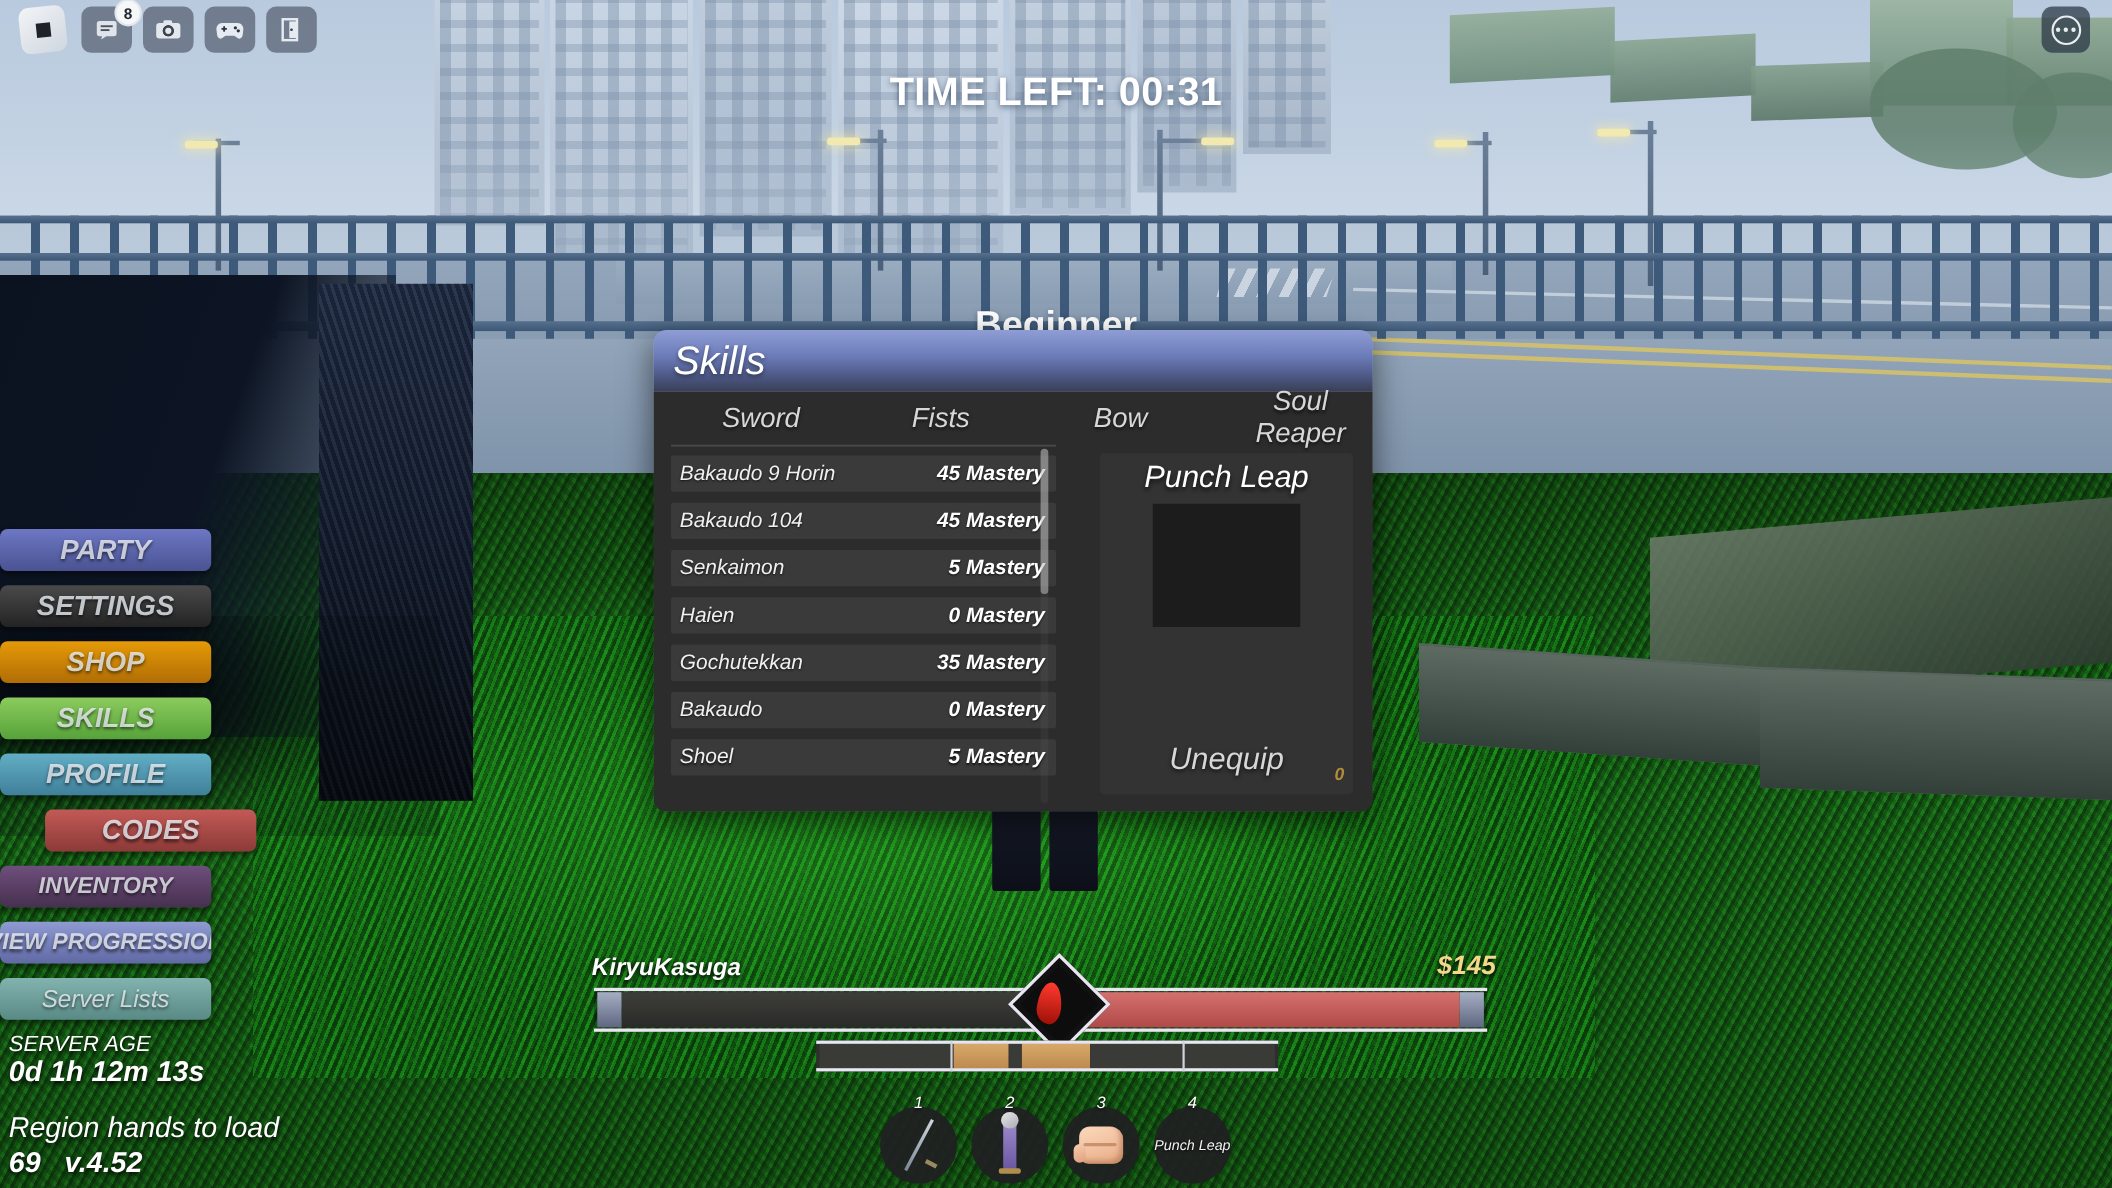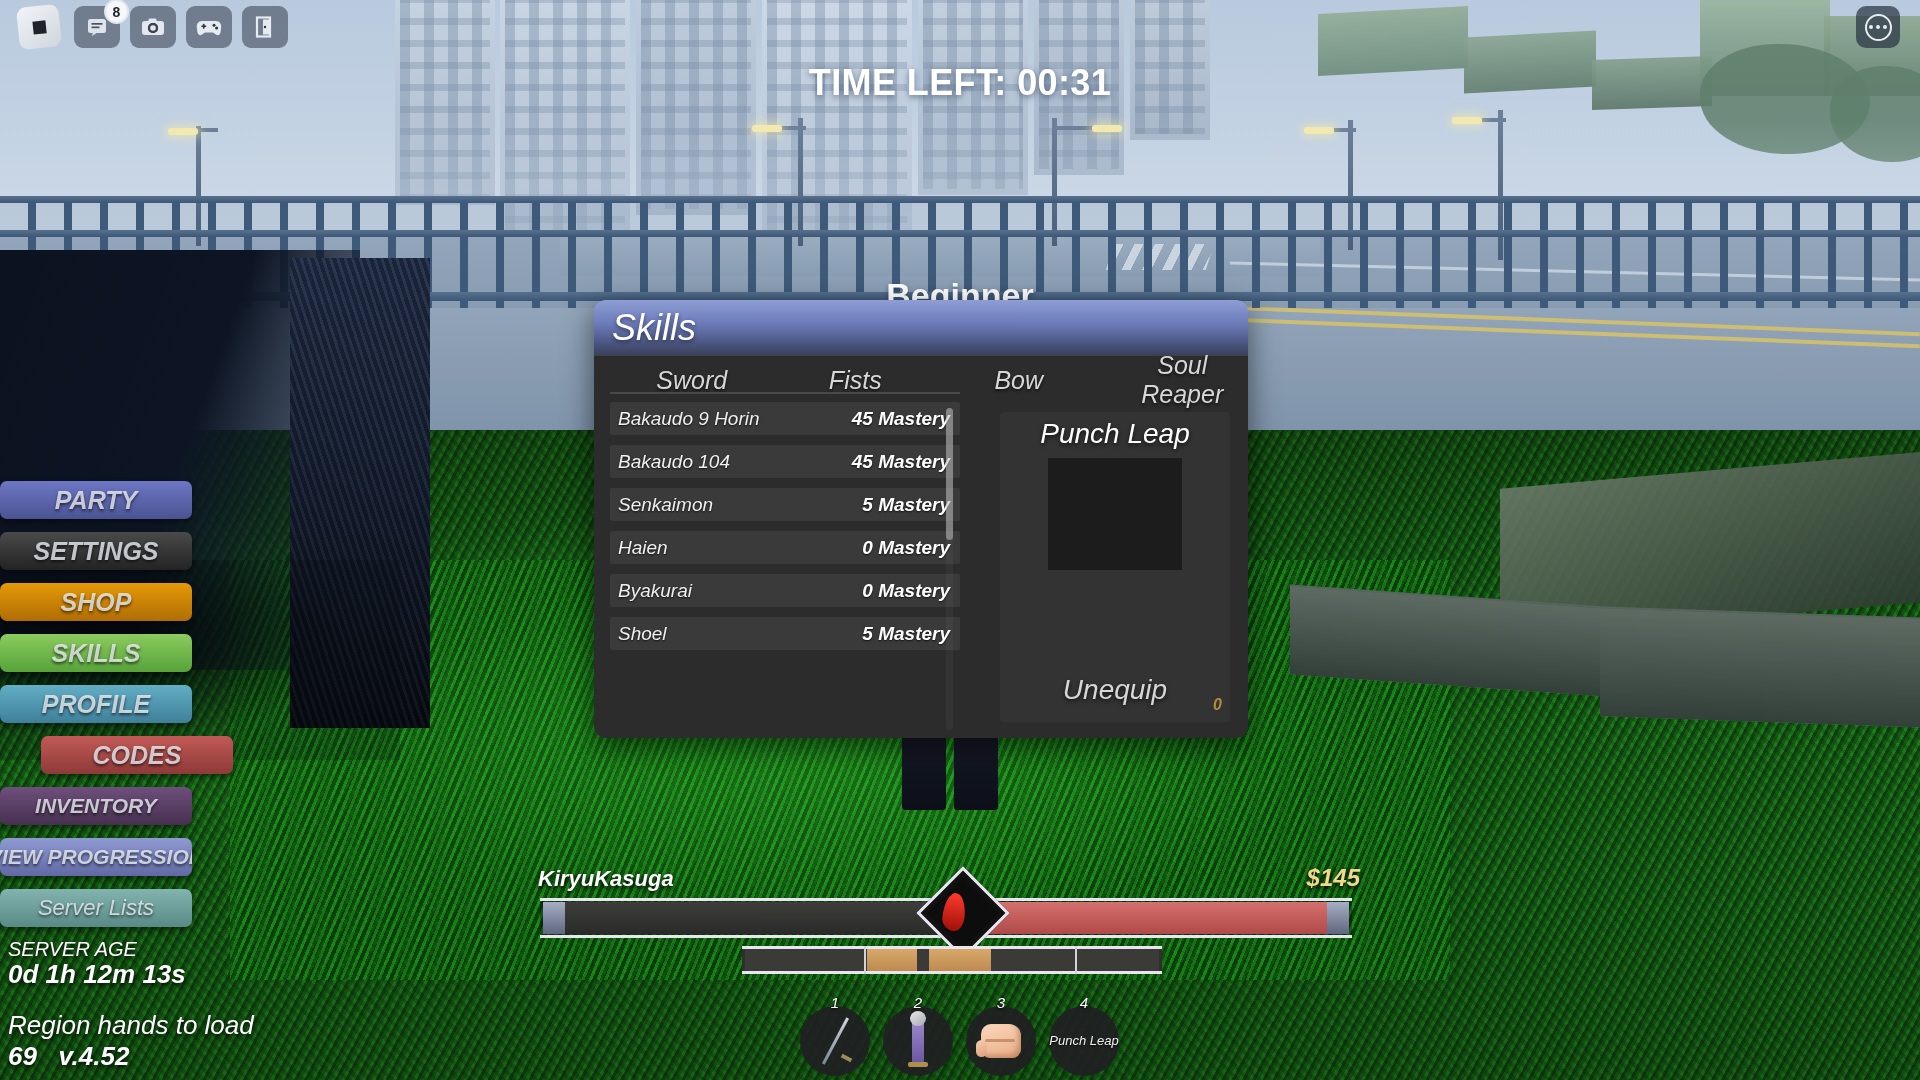--- a/index.html
+++ b/index.html
@@ -225,21 +225,21 @@
   .tabs {
     position:absolute; left:0; top:0; width:654px; height:48px;
     display:flex; align-items:center;
   }
   .tab {
     flex:1; text-align:center; font-size:25px; font-style:italic;
     color:#d7d7d7; text-shadow:0 2px 3px rgba(0,0,0,.6);padding-left:32px;
   }
 
   .list-wrap {
-    position:absolute; left:16px; top:36px; width:358px; height:330px;
+    position:absolute; left:16px; top:48px; width:358px; height:330px;
     overflow:hidden;
   }
   .list-divider {
     position:absolute; left:0; top:0; width:350px; height:2px;
     background:rgba(255,255,255,.14);
   }
   .skill-row {
     position:relative; width:350px; height:33px; margin-top:10px;
     background:#3a3a3a; border-radius:2px;
     display:flex; align-items:center; justify-content:space-between;
@@ -606,21 +606,25 @@
       </div>
       <div class="skill-row">
         <span class="sr-name">Senkaimon</span>
         <span class="sr-mastery">5 Mastery</span>
       </div>
       <div class="skill-row">
         <span class="sr-name">Haien</span>
         <span class="sr-mastery">0 Mastery</span>
       </div>
       <div class="skill-row">
-        <span class="sr-name">Byakurai</span>
+        <span class="sr-name">Gochutekkan</span>
+        <span class="sr-mastery">35 Mastery</span>
+      </div>
+      <div class="skill-row">
+        <span class="sr-name">Bakaudo</span>
         <span class="sr-mastery">0 Mastery</span>
       </div>
       <div class="skill-row">
         <span class="sr-name">Shoel</span>
         <span class="sr-mastery">5 Mastery</span>
       </div>
     </div>
 
     <div class="list-scrollbar">
       <div class="list-thumb"></div>

